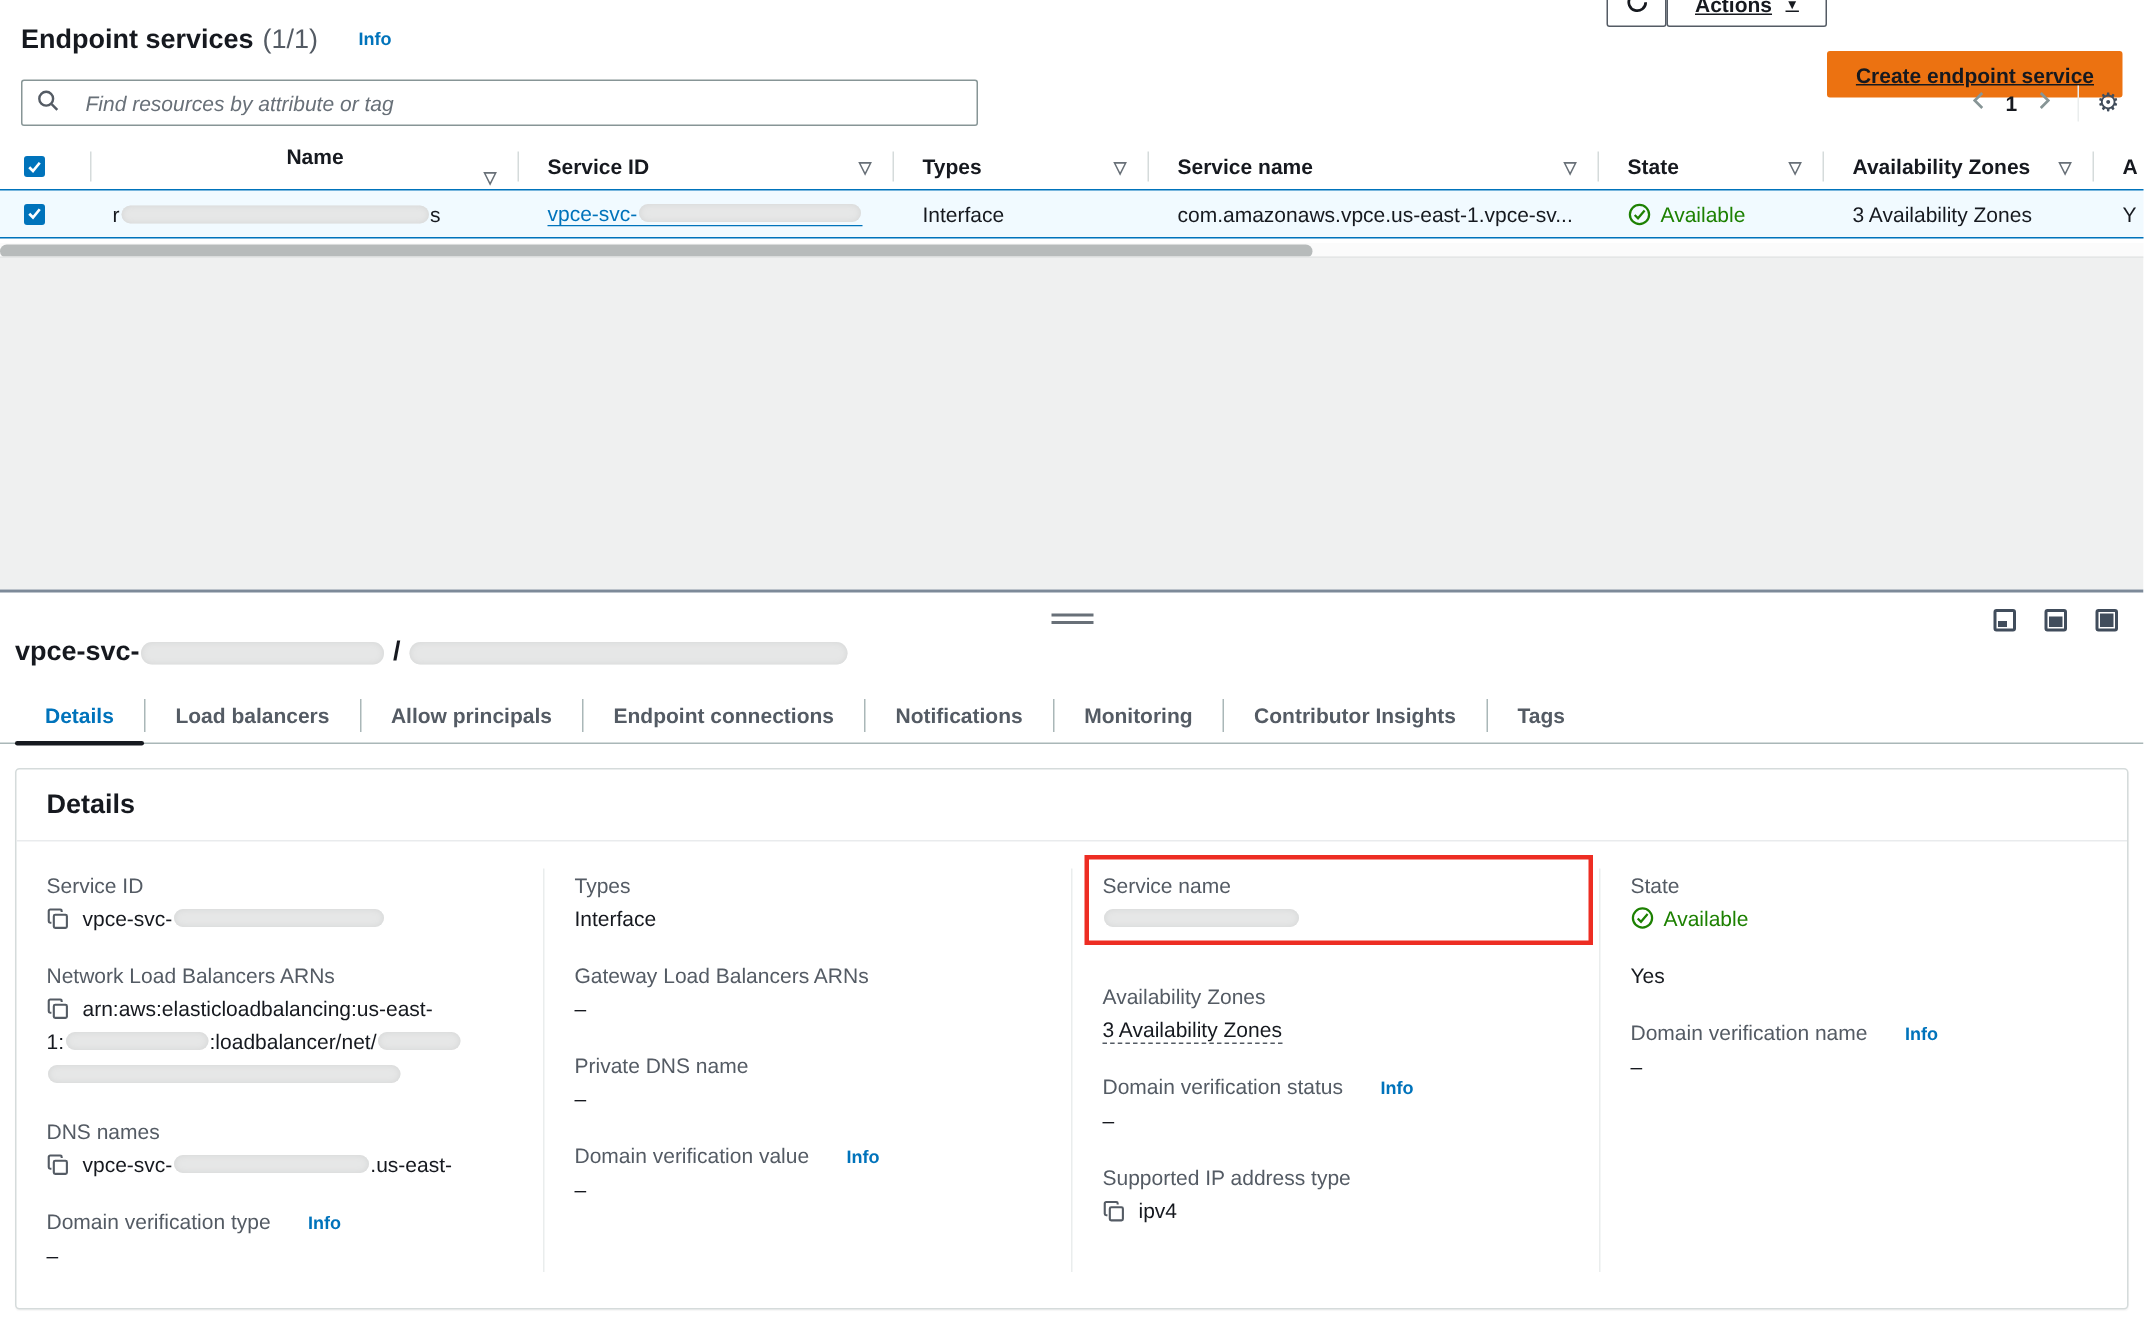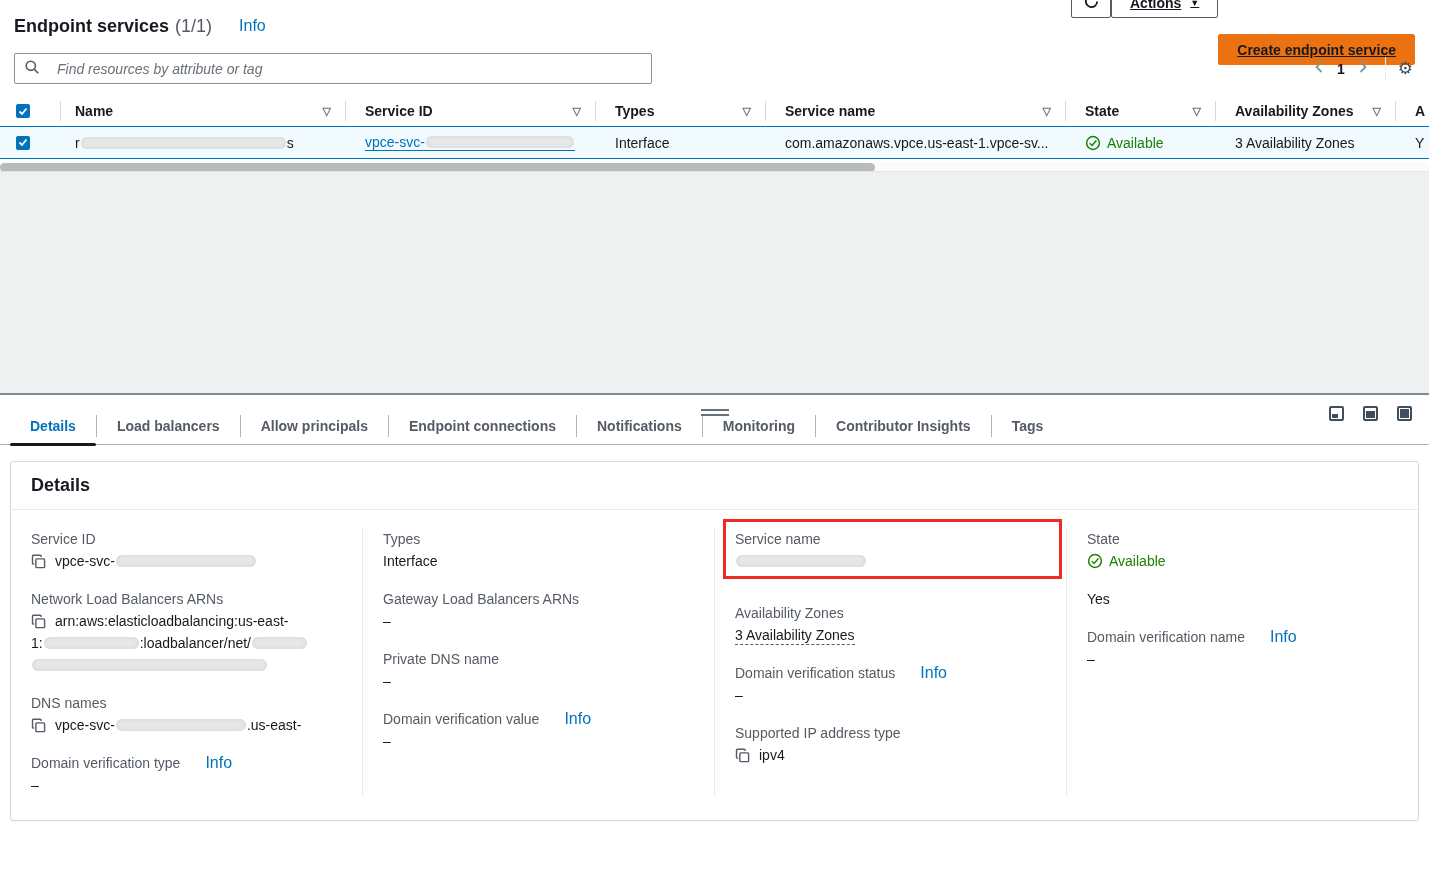--- a/index.html
+++ b/index.html
@@ -11,21 +11,21 @@
   body{
     width:1429px;height:886px;overflow:hidden;position:relative;
     background:#fff;color:var(--text);
     font-family:"Liberation Sans", sans-serif;font-size:14px;
   }
   
   .top-pad{padding:10px 14px 0;}
   .header-row{display:flex;align-items:center;height:32px;}
   .page-title{font-size:18px;font-weight:bold;}
   .count{font-size:18px;font-weight:400;color:var(--label);margin-left:6px;}
-  .info-link{color:var(--link);font-size:16px;font-weight:normal;margin-left:10px;cursor:pointer;padding-left:17px;}
+  .info-link{color:var(--link);font-size:12px;font-weight:bold;margin-left:10px;cursor:pointer;padding-left:17px;}
   .header-actions{margin-left:auto;display:flex;gap:0;text-decoration:underline;}
   .btn{height:31px;border:1px solid #545b64;background:#fff;border-radius:2px;
        font-weight:bold;font-size:14px;color:#16191f;display:flex;align-items:center;
        padding:0 18px;cursor:pointer;font-family:inherit;}
   .btn-icon{width:40px;justify-content:center;padding:0;}
   .btn .caret{margin-left:9px;font-size:9px;color:#16191f;}
   .btn-primary{background:var(--orange);border-color:var(--orange);margin-top:47px;}
   .toolbar-row{display:flex;align-items:center;margin-top:11px;height:31px;}
   .search-box{width:638px;height:31px;border:1px solid #879596;border-radius:2px;
               display:flex;align-items:center;padding:0 9px;background:#fff;}
@@ -158,21 +158,21 @@
 
 <div class="table">
   <div class="thead" id="thead">
     <div class="cb-col">
       <span class="cb">
         <svg width="10" height="9" viewBox="0 0 10 9">
             <path d="M1.5 4.5 L4 7 L8.5 1.5" fill="none" stroke="#fff" stroke-width="1.8"></path>
           </svg>
       </span>
     </div>
-  <div class="th" style="width: 285px;">
+  <div class="th" style="width: 285px; flex-direction: column;">
         <span>Name</span>
         <span class="filter-icon">▽</span>
       </div>
       <div class="th" style="width: 250px;">
         <span>Service ID</span>
         <span class="filter-icon">▽</span>
       </div>
       <div class="th" style="width: 170px;">
         <span>Types</span>
         <span class="filter-icon">▽</span>
@@ -229,20 +229,21 @@
         <span class="fill fill-sm"></span>
       </span>
     <span class="licon">
         <span class="fill fill-md"></span>
       </span>
     <span class="licon">
         <span class="fill fill-lg"></span>
       </span>
   </div>
 
+  <div class="panel-title" id="panel-title"><span class="pt">vpce-svc-</span><span class="redacted" style="width: 162px;"></span><span class="pt"> / </span><span class="redacted" style="width: 292px;"></span></div>
 
   <div class="tabs-row" id="tabs">
       <div class="tab active">Details</div>
       <span class="tab-divider"></span>
       <div class="tab">Load balancers</div>
       <span class="tab-divider"></span>
       <div class="tab">Allow principals</div>
       <span class="tab-divider"></span>
       <div class="tab">Endpoint connections</div>
       <span class="tab-divider"></span>

